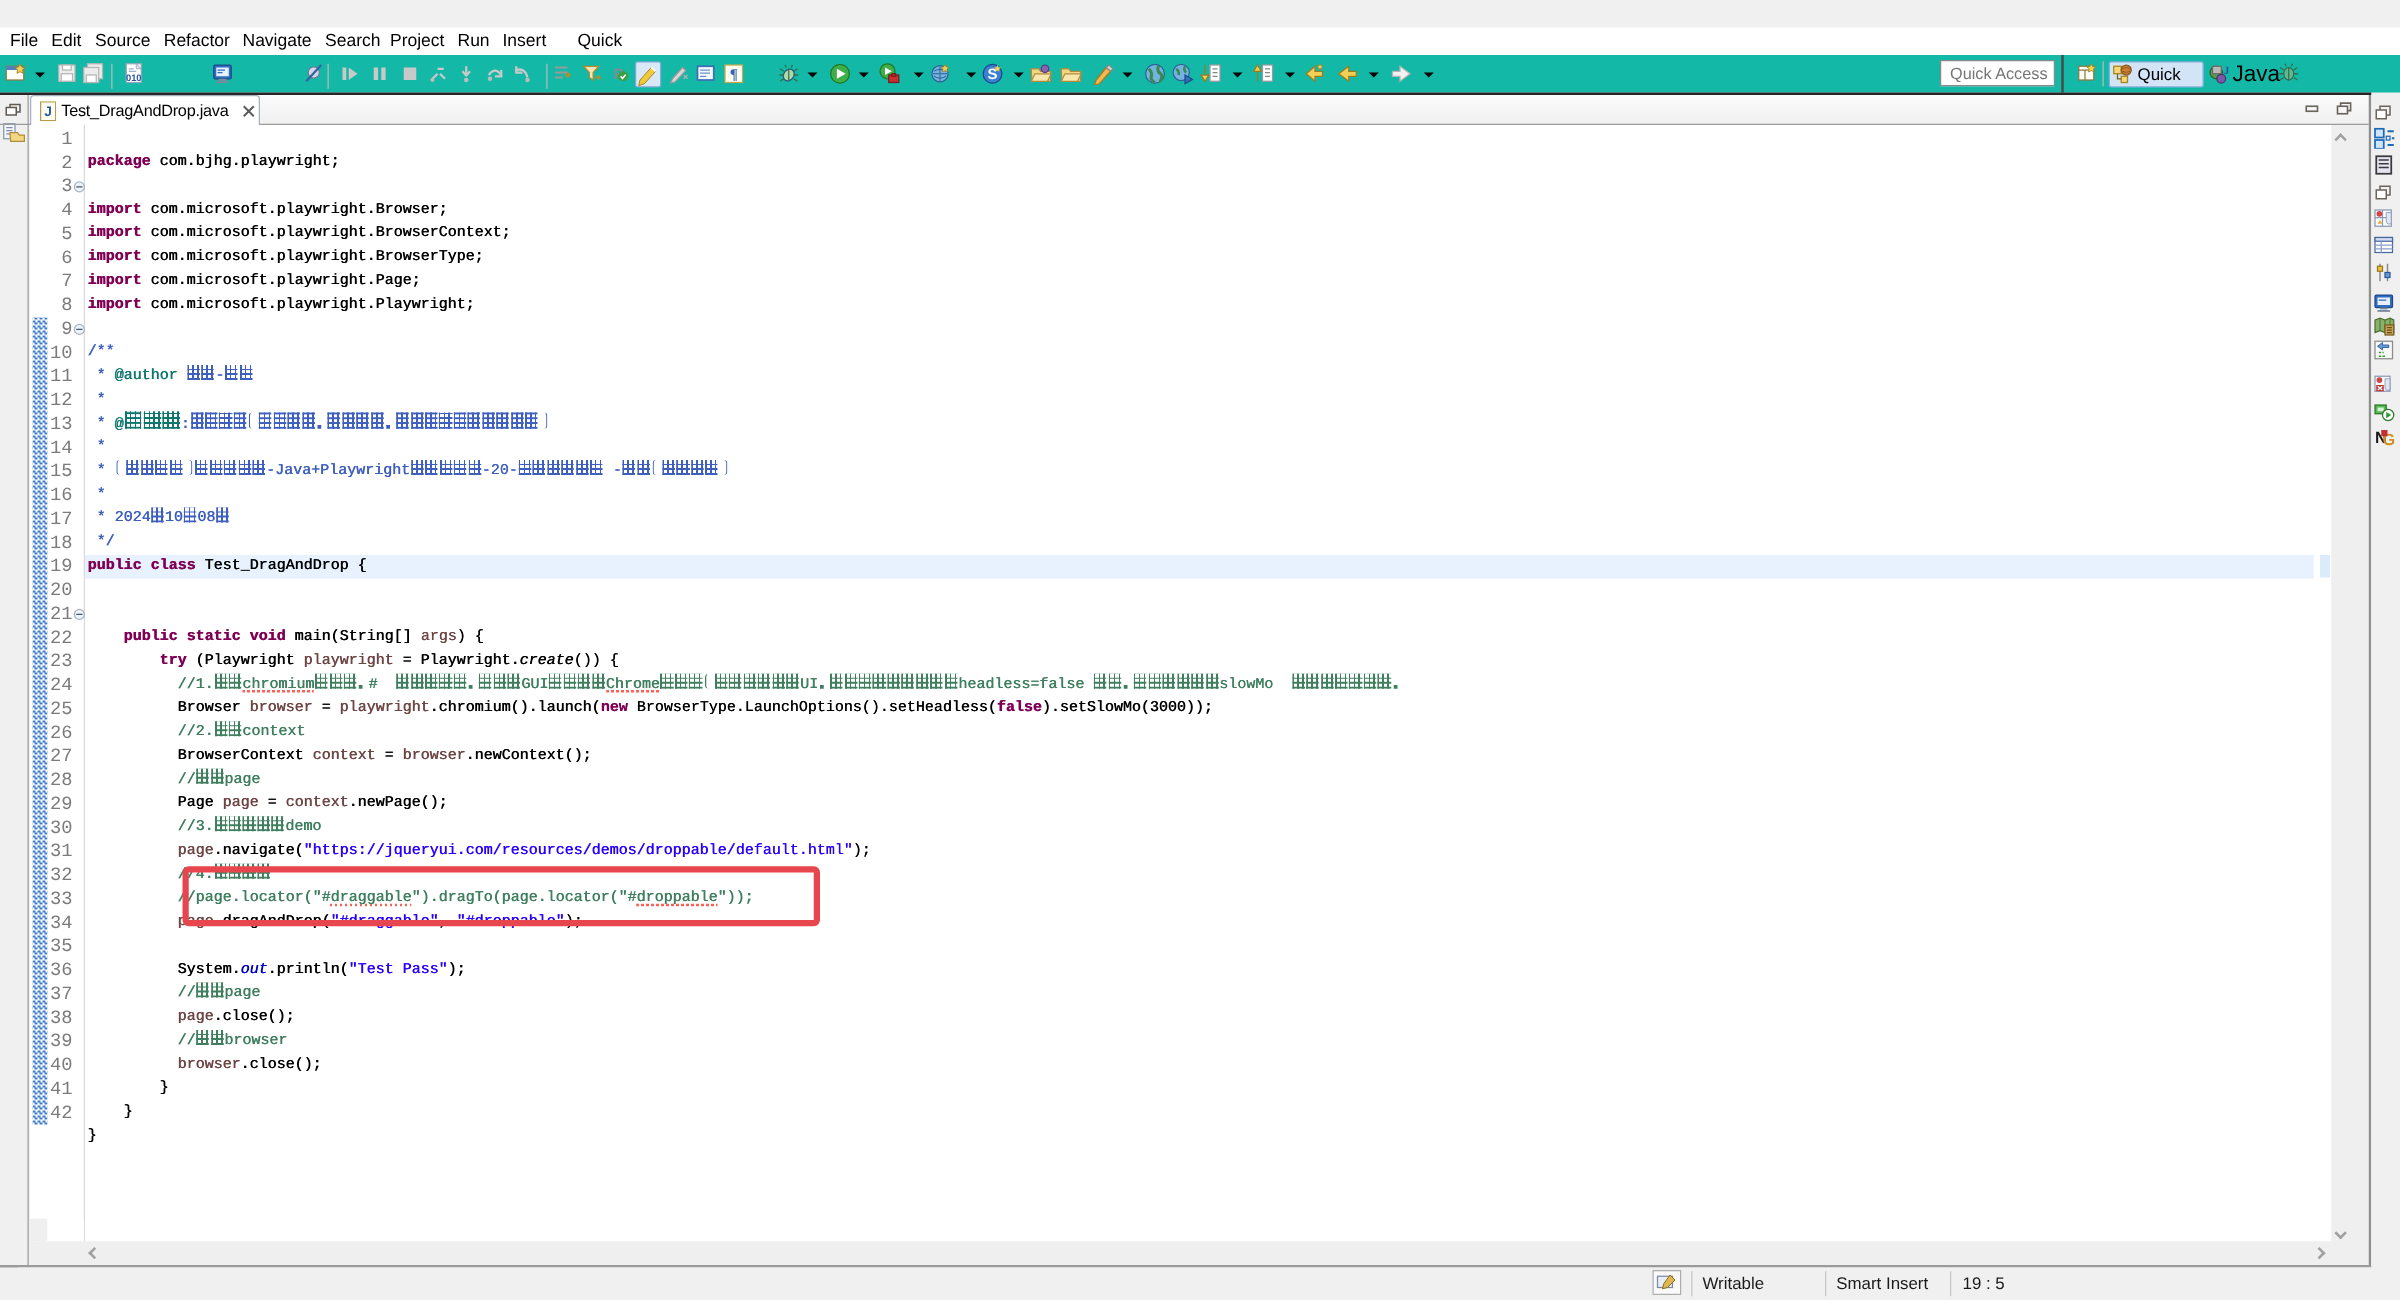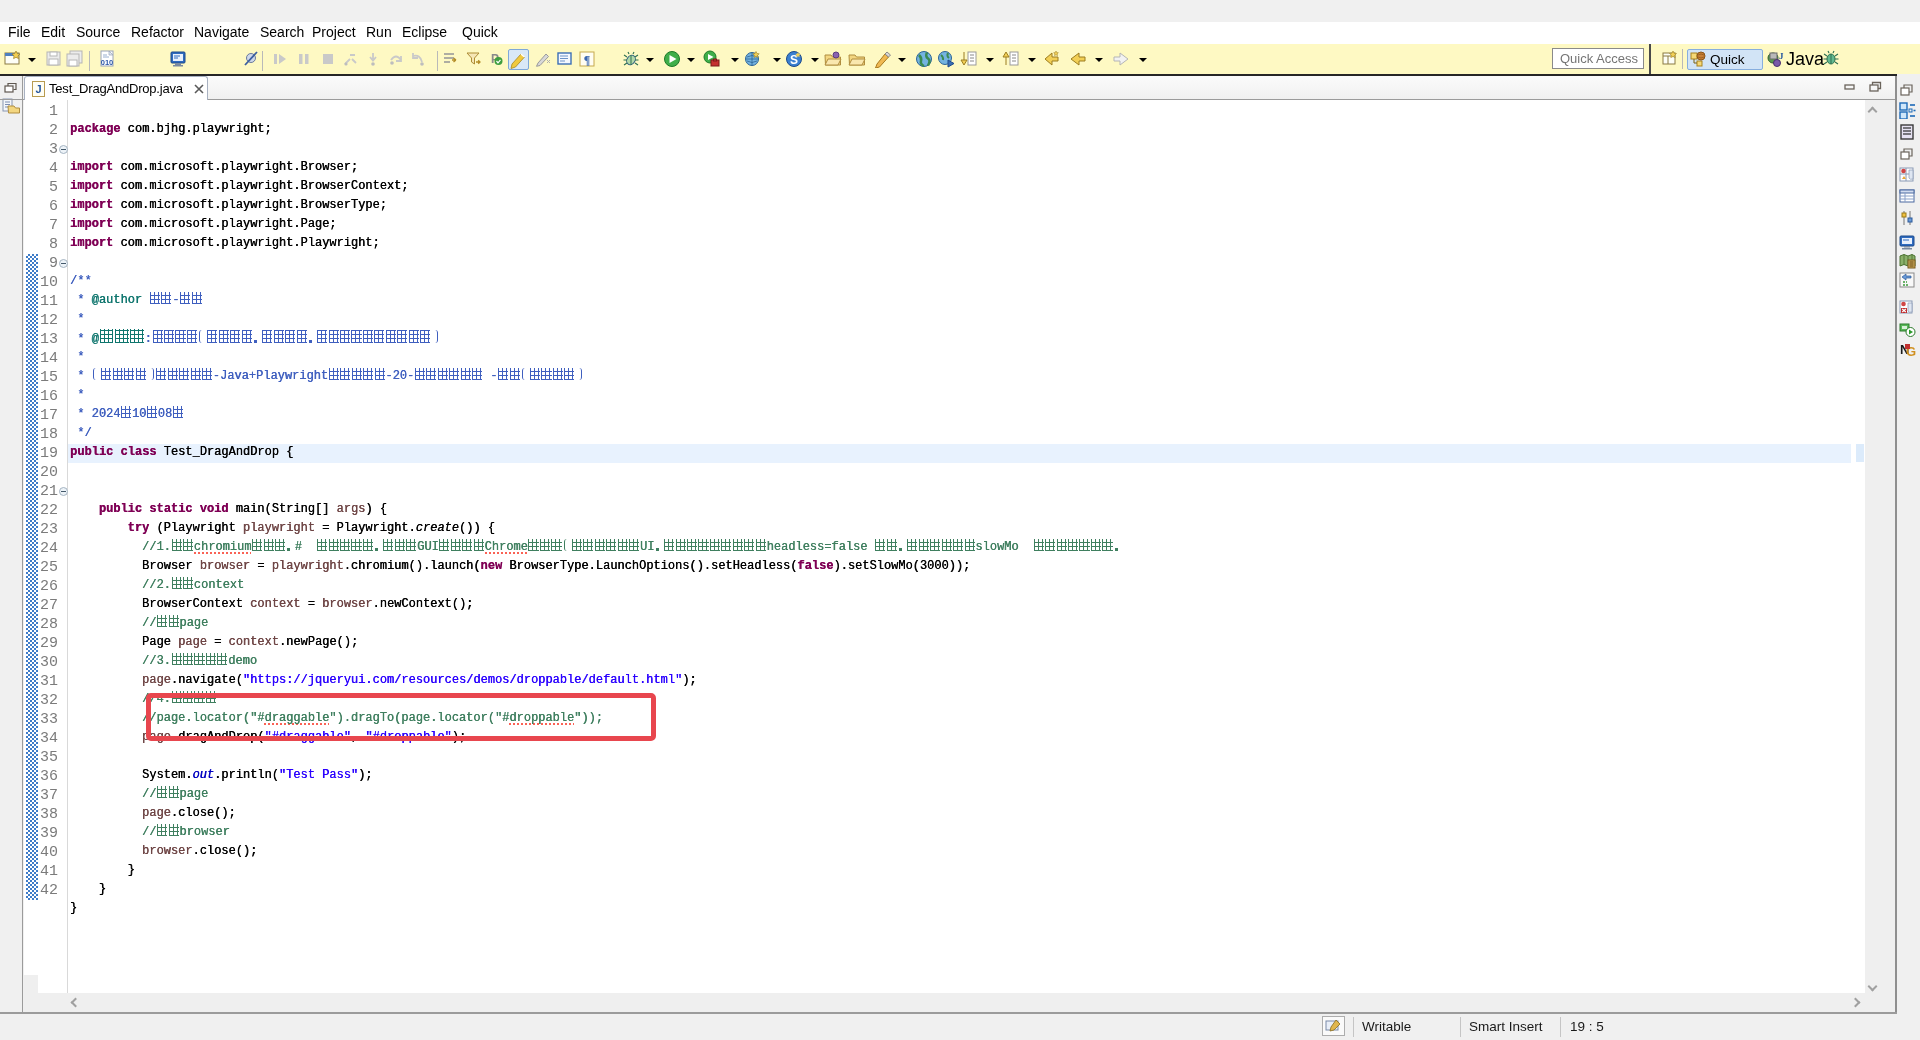--- a/index.html
+++ b/index.html
@@ -6,21 +6,21 @@
 
 #titlebar{position:absolute;left:0;top:0;width:1920px;height:22px;background:#fff}
 #title-ico{position:absolute;left:4px;top:4px;width:14px;height:14px;border-radius:3px;background:#5c457b}
 #title-ico:before{content:"";position:absolute;left:2px;top:2px;width:10px;height:10px;border-radius:50%;background:#2f2f3f;border:1px solid #c9c2d8}
 #title-txt{position:absolute;left:24px;top:0;height:22px;line-height:21px;font-size:13px;color:#000}
 .wbtn{position:absolute;top:0;width:30px;height:22px;color:#333}
 
 #menubar{position:absolute;left:0;top:22px;width:1920px;height:22px;background:#fff}
 .mi{position:absolute;top:0;height:22px;line-height:21px;font-size:14px;color:#000000}
 
-#toolbar{position:absolute;left:0;top:44px;width:1920px;height:30px;background:#fef9c3}
+#toolbar{position:absolute;left:0;top:44px;width:1920px;height:30px;background:#14b8a6}
 .ti{position:absolute;top:6px;width:18px;height:18px}
 .tsep{position:absolute;top:7px;width:1px;height:20px;background:#b9b9b9}
 .tarr{position:absolute;top:14px;width:0;height:0;border-left:4px solid transparent;border-right:4px solid transparent;border-top:4.5px solid #000}
 #qa{position:absolute;left:1552px;top:4px;width:92px;height:21px;background:#fff;border:1px solid #8a8a8a;font-size:13px;color:#757575;line-height:19px;padding-left:7px}
 #jee{position:absolute;left:1687px;top:5px;width:76px;height:21px;background:#d2e4f6;border:1px solid #87aede;border-radius:2px}
 
 #topline{position:absolute;left:0;top:74px;width:1897px;height:2px;background:#262626}
 #leftbar{position:absolute;left:0;top:76px;width:23px;height:937px;background:#f0f0f0;border-right:1px solid #9b9b9b}
 #rightbar{position:absolute;left:1897px;top:76px;width:23px;height:937px;background:#f0f0f0}
 #tabrow{position:absolute;left:24px;top:76px;width:1871px;height:24px;background:linear-gradient(#fbfbfb,#f0f0f0)}
@@ -77,21 +77,21 @@
 
 <div id="menubar">
  <div class="mi" style="left:8px">File</div>
  <div class="mi" style="left:41px">Edit</div>
  <div class="mi" style="left:76px">Source</div>
  <div class="mi" style="left:131px">Refactor</div>
  <div class="mi" style="left:194px">Navigate</div>
  <div class="mi" style="left:260px">Search</div>
  <div class="mi" style="left:312px">Project</div>
  <div class="mi" style="left:366px">Run</div>
- <div class="mi" style="left:402px">Eclipse</div>
+ <div class="mi" style="left:402px">Insert</div>
  <div class="mi" style="left:462px">Quick</div>
 </div>
 
 <div id="toolbar">
       <svg class="ti" style="left:4px" width="18" height="18" viewBox="0 0 18 18">
         <rect x="1" y="3" width="14" height="11" fill="#fdfef7" stroke="#8a7b42"></rect>
         <rect x="1" y="3" width="14" height="3" fill="#4e7fc0"></rect>
         <path d="M12 1 l1.3 2.6 2.7 0.4 -2 1.9 0.5 2.7 -2.5-1.3 -2.4 1.3 0.4-2.7 -2-1.9 2.7-0.4 z" fill="#f2cf55" stroke="#9b7d20" stroke-width="0.7"></path>
       </svg>
 <div class="tarr" style="left:28px"></div>

